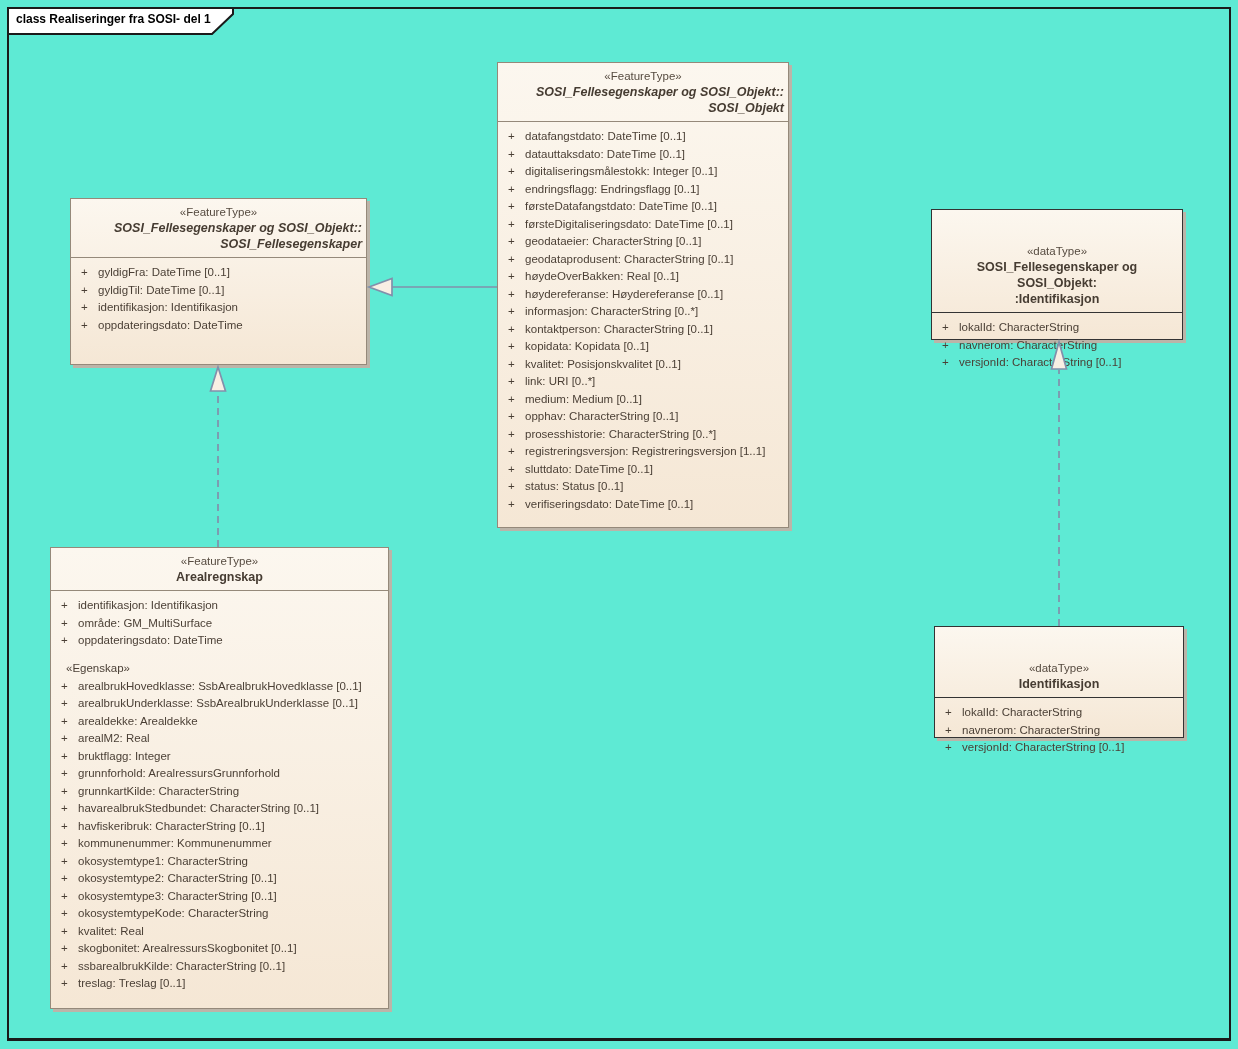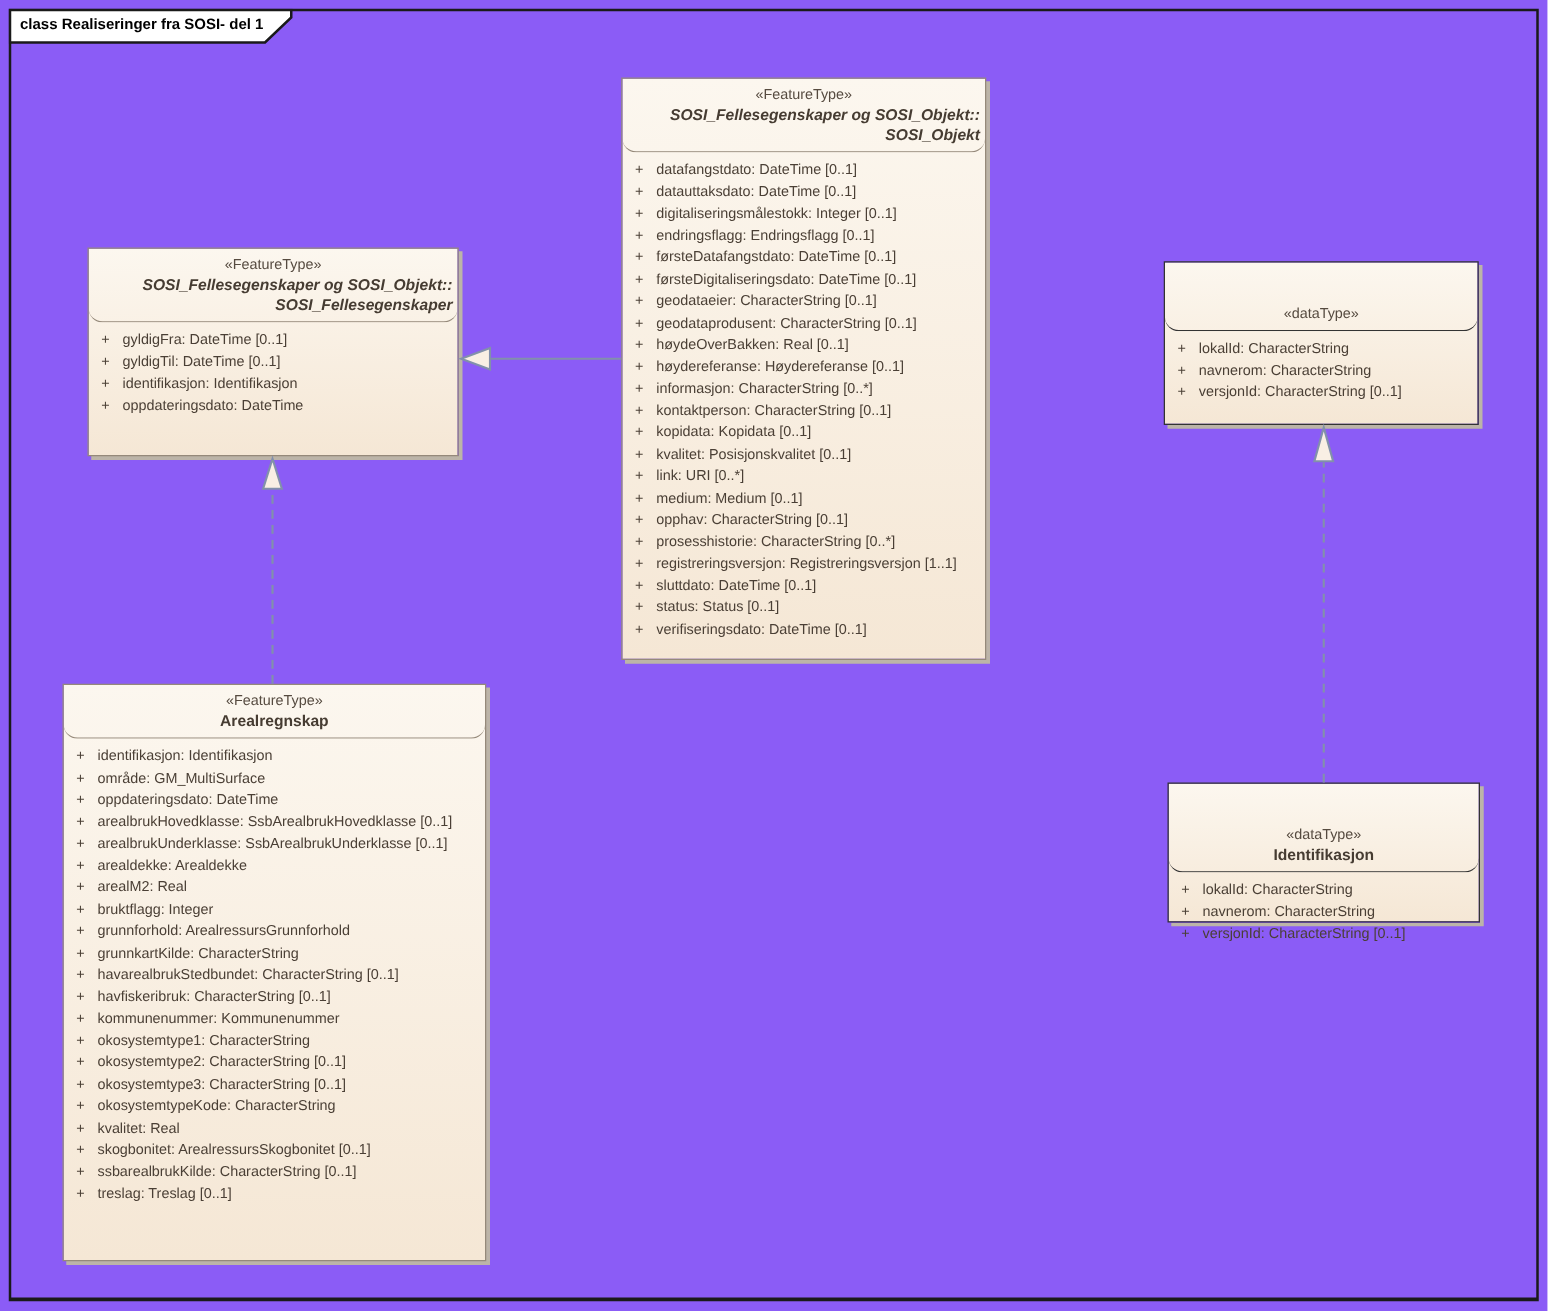--- a/index.html
+++ b/index.html
@@ -1,17 +1,17 @@
 <!DOCTYPE html>
 <html><head>
 <meta charset="utf-8">
 <style>
   html,body{margin:0;padding:0;background:#ffffff;}
   #canvas{
-    position:relative;width:1238px;height:1049px;background:#8b5cf6;overflow:hidden;
+    position:relative;width:1238px;height:1049px;background:#5eead4;overflow:hidden;
     font-family:"Liberation Sans", sans-serif;color:#4a3f35;
   }
   
   .frame{
     position:absolute;left:7px;top:7px;width:1220px;height:1029px;
     border:2px solid #1a1a1a;border-bottom-width:3px;background:transparent;
   }
   .frame-tab-svg{position:absolute;left:7px;top:7px;}
   .frame-title{
     position:absolute;left:16px;top:12px;font-size:12px;font-weight:bold;color:#000;
@@ -21,21 +21,21 @@
   .uml-box{
     position:absolute;
     background:linear-gradient(to bottom,#fcf7ef 0%,#f5e7d5 100%);
     box-shadow:3px 3px 0 #bcb4a8;
     box-sizing:border-box;
     font-size:11.5px;
   }
   .uml-box.ft{border:1px solid #95897a;}
   .uml-box.dt{border:1px solid #333333;}
   .uml-header{
-    text-align:center;padding:6px 4px 5px 4px;border-radius:11px;
+    text-align:center;padding:6px 4px 5px 4px;
   }
   .uml-box.ft .uml-header{border-bottom:1px solid #95897a;}
   .uml-box.dt .uml-header{border-bottom:1px solid #333333;margin-top:28px;}
   .stereotype{font-size:11.5px;line-height:15px;color:#564b40;}
   .cls-name{font-size:12.5px;font-weight:bold;line-height:16px;color:#463c32;}
   .cls-name.abstract{font-style:italic;text-align:right;}
   .uml-attrs{padding:6px 4px 4px 4px;}
   .attr{display:flex;line-height:17.5px;}
   .attr .vis{width:17px;padding-left:6px;flex:none;}
   .attr .txt{flex:1;white-space:nowrap;overflow:hidden;}
@@ -202,20 +202,21 @@
         </div>
           <div class="attr">
           <span class="vis">+</span>
           <span class="txt">område: GM_MultiSurface</span>
         </div>
           <div class="attr">
           <span class="vis">+</span>
           <span class="txt">oppdateringsdato: DateTime</span>
         </div>
         </div>
+      <div class="group-label">«Egenskap»</div>
       <div>
           <div class="attr">
           <span class="vis">+</span>
           <span class="txt">arealbrukHovedklasse: SsbArealbrukHovedklasse [0..1]</span>
         </div>
           <div class="attr">
           <span class="vis">+</span>
           <span class="txt">arealbrukUnderklasse: SsbArealbrukUnderklasse [0..1]</span>
         </div>
           <div class="attr">
@@ -282,20 +283,24 @@
           <span class="vis">+</span>
           <span class="txt">treslag: Treslag [0..1]</span>
         </div>
         </div>
     </div>
   </div>
 
   <div class="uml-box dt" style="left:931px;top:209px;width:252px;height:131px;">
     <div class="uml-header">
       <div class="stereotype">«dataType»</div>
+      <div class="cls-name">
+        <div>SOSI_Fellesegenskaper og SOSI_Objekt:</div>
+        <div>:Identifikasjon</div>
+      </div>
     </div>
     <div class="uml-attrs">
       <div>
           <div class="attr">
           <span class="vis">+</span>
           <span class="txt">lokalId: CharacterString</span>
         </div>
           <div class="attr">
           <span class="vis">+</span>
           <span class="txt">navnerom: CharacterString</span>

